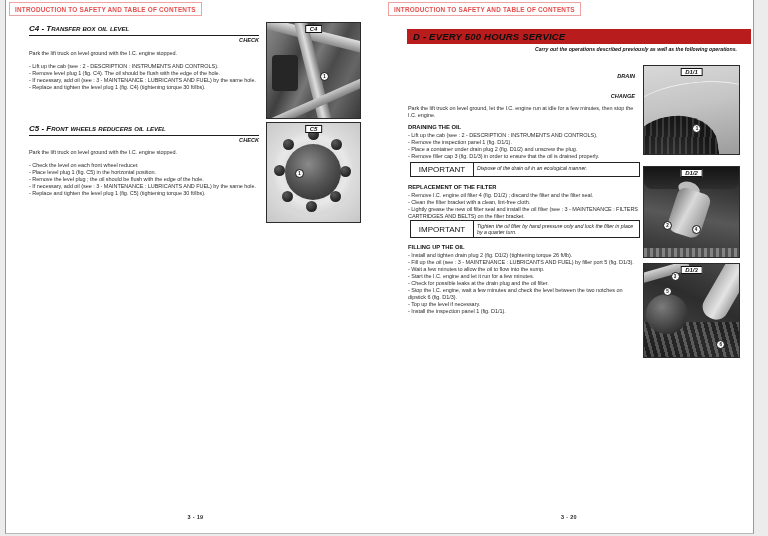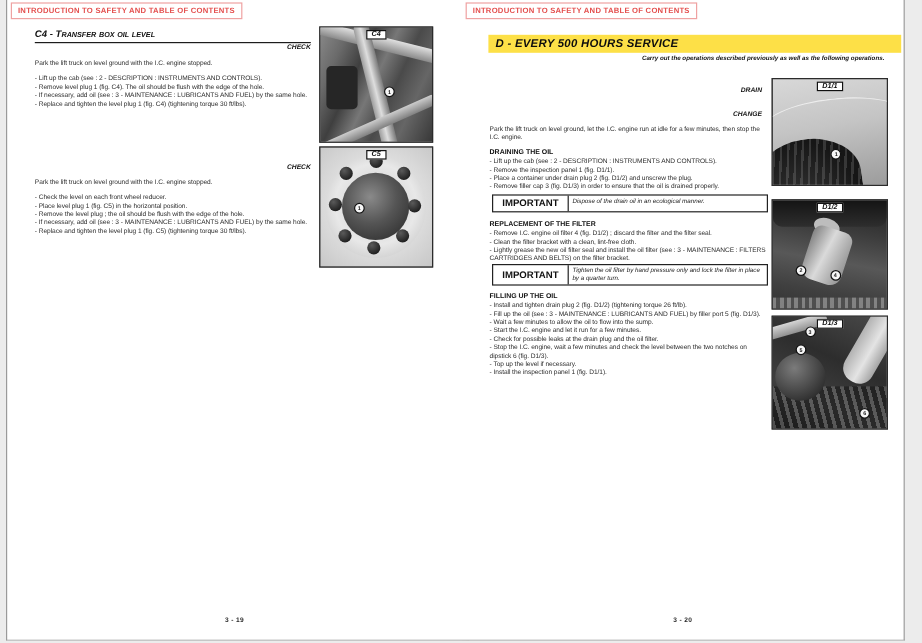--- a/index.html
+++ b/index.html
@@ -16,36 +16,36 @@
   .sec-title{position:absolute;left:23px;width:230px;border-bottom:1.4px solid #1c1c1c;padding-bottom:2px;
     font-style:italic;font-weight:bold;font-variant:small-caps;font-size:8px;color:#111;white-space:nowrap;}
   .tag{position:absolute;left:23px;width:230px;text-align:right;
     font-style:italic;font-weight:bold;font-size:5.6px;color:#111;}
   .body-text{position:absolute;left:23px;width:232px;font-size:5.5px;line-height:7px;color:#2e2e2e;letter-spacing:-.05px;}
   .bullet{font-size:5.5px;line-height:7px;color:#2e2e2e;letter-spacing:-.05px;}
   .subhead{position:absolute;left:23px;width:232px;font-weight:bold;font-size:5.8px;color:#111;}
 
   .imp-box{position:absolute;left:25px;width:228px;display:flex;border:1px solid #222;background:#fff;}
   .imp-label{width:62px;display:flex;align-items:center;justify-content:center;
-    border-right:1px solid #222;font-weight:bold;font-size:8px;color:#111;padding:2px 0;}
+    border-right:1px solid #222;font-weight:normal;font-size:8px;color:#111;padding:2px 0;}
   .imp-text{flex:1;font-style:italic;font-size:5.2px;line-height:6.6px;color:#222;padding:1.5px 3px;}
 
   .fig{position:absolute;border:1px solid #2b2b2b;overflow:hidden;background:#777;}
   .fig-label{position:absolute;top:2px;left:50%;transform:translateX(-50%);z-index:6;
     background:#fff;border:1px solid #111;padding:0 4px;
     font-weight:bold;font-style:italic;font-size:6px;color:#111;white-space:nowrap;}
   .callout{position:absolute;z-index:5;width:7px;height:7px;border-radius:50%;
     background:#f6f6f6;border:1px solid #111;color:#111;
     font-weight:bold;font-size:4.5px;display:flex;align-items:center;justify-content:center;}
   .art{position:absolute;}
 
   .pagenum{position:absolute;bottom:13px;left:0;width:100%;text-align:center;
     font-weight:bold;font-size:5.5px;color:#2a2a2a;letter-spacing:.3px;}
 
-  .banner{position:absolute;left:22px;top:29px;width:344px;height:15px;background:#fde047;
+  .banner{position:absolute;left:22px;top:29px;width:344px;height:15px;background:#b91c1c;
     display:flex;align-items:center;padding-left:6px;box-sizing:border-box;
     font-style:italic;font-weight:bold;font-size:9.5px;color:#0d0d0d;letter-spacing:.2px;}
   .note{position:absolute;left:100px;top:46px;width:252px;text-align:right;
     font-style:italic;font-weight:bold;font-size:5.2px;color:#111;}
 
   .watermark{position:absolute;left:239px;top:255px;z-index:10;
     font-weight:bold;font-size:23px;letter-spacing:-.8px;color:#d7a01c;opacity:.88;white-space:nowrap;}
 
   
   .c4-bg{inset:0;background:linear-gradient(115deg,#8a8a8a 0%,#6a6a6a 18%,#3f3f3f 34%,#777 48%,#4a4a4a 62%,#666 78%,#383838 100%);}
@@ -105,20 +105,21 @@
     <div class="fig" style="left:260px;top:22px;width:93px;height:95px;">
       <div class="art c4-bg"></div>
       <div class="art c4-pipe1"></div>
       <div class="art c4-pipe2"></div>
       <div class="art c4-pipe3"></div>
       <div class="art c4-blob"></div>
       <div class="fig-label">C4</div>
       <div class="callout" style="left:57%;top:52%;">1</div>
     </div>
 
+    <div class="sec-title" style="top:124px;">C5 - Front wheels reducers oil level</div>
     <div class="tag" style="top:137px;">CHECK</div>
     <div class="body-text" style="top:149px;">Park the lift truck on level ground with the I.C. engine stopped.</div>
     <div class="body-text" style="top:162px;">
       <div class="bullet">- Check the level on each front wheel reducer.</div>
       <div class="bullet">- Place level plug 1 (fig. C5) in the horizontal position.</div>
       <div class="bullet">- Remove the level plug ; the oil should be flush with the edge of the hole.</div>
       <div class="bullet">- If necessary, add oil (see : 3 - MAINTENANCE : LUBRICANTS AND FUEL) by the same hole.</div>
       <div class="bullet">- Replace and tighten the level plug 1 (fig. C5) (tightening torque 30 ft/lbs).</div>
     </div>
 

